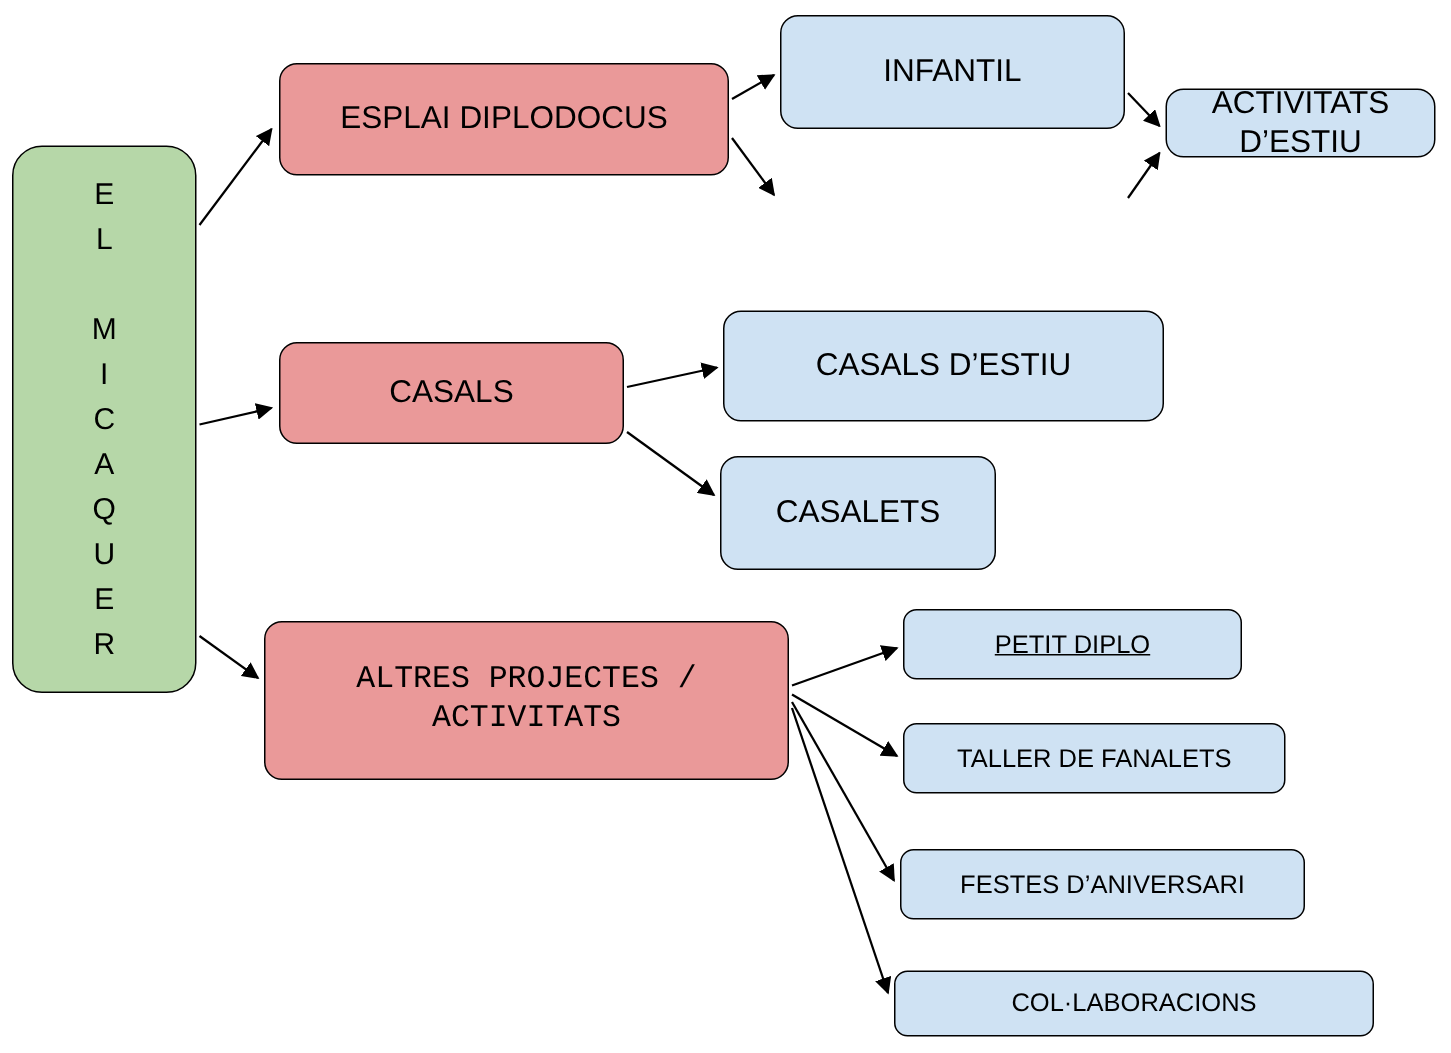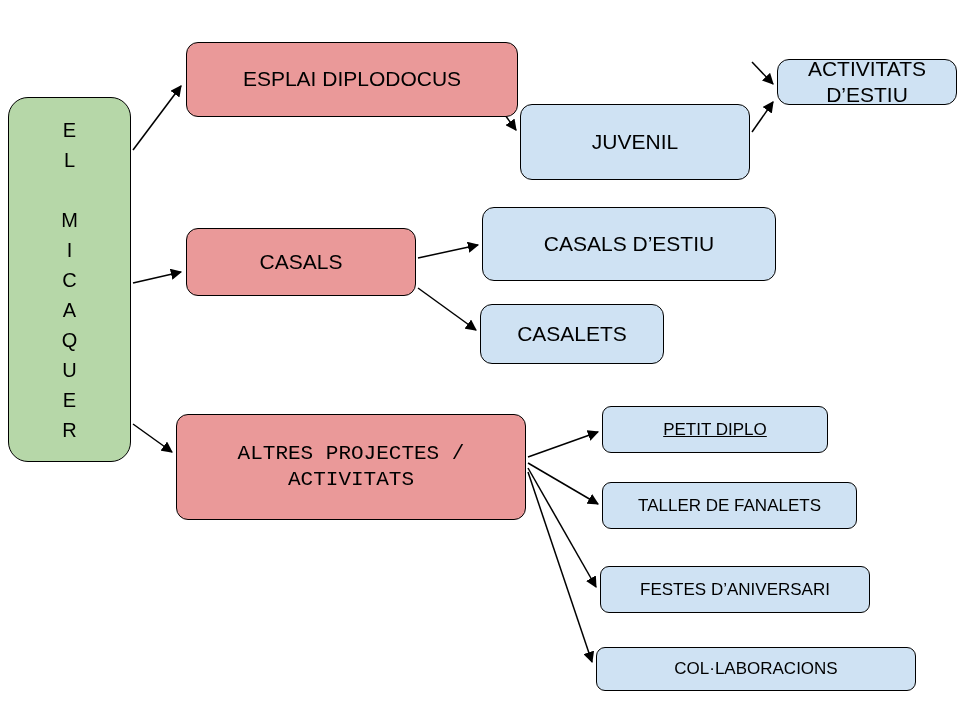--- a/index.html
+++ b/index.html
@@ -84,42 +84,42 @@
 M
 I
 C
 A
 Q
 U
 E
 R</span>
   </div>
 
-  <div class="node" style="left: 186px; top: 42px; width: 332px; height: 75px; background: rgb(234, 153, 153);">
+  <div class="node" style="left: 186px; top: 42px; width: 300px; height: 75px; background: rgb(234, 153, 153);">
     <span>ESPLAI DIPLODOCUS</span>
   </div>
 
+  <div class="node" style="left: 520px; top: 10px; width: 230px; height: 76px; background: rgb(207, 226, 243);">
+    <span>INFANTIL</span>
+  </div>
 
-  <div class="node" style="left: 520px; top: 104px; width: 230px; height: 76px; background: rgb(207, 226, 243);">
-    <span>JUVENIL</span>
-  </div>
 
   <div class="node" style="left: 777px; top: 59px; width: 180px; height: 46px; background: rgb(207, 226, 243);">
     <span>ACTIVITATS D’ESTIU</span>
   </div>
 
   <div class="node" style="left: 186px; top: 228px; width: 230px; height: 68px; background: rgb(234, 153, 153);">
     <span>CASALS</span>
   </div>
 
   <div class="node" style="left: 482px; top: 207px; width: 294px; height: 74px; background: rgb(207, 226, 243);">
     <span>CASALS D’ESTIU</span>
   </div>
 
-  <div class="node" style="left: 480px; top: 304px; width: 184px; height: 60px; background: rgb(207, 226, 243);">
+  <div class="node" style="left: 480px; top: 304px; width: 184px; height: 76px; background: rgb(207, 226, 243);">
     <span>CASALETS</span>
   </div>
 
   <div class="node" style="left: 176px; top: 414px; width: 350px; height: 106px; padding: 2px 30px; background: rgb(234, 153, 153); font-family: Liberation Mono, monospace;">
     <span>ALTRES PROJECTES / ACTIVITATS</span>
   </div>
 
   <div class="node small" style="left: 602px; top: 406px; width: 226px; height: 47px; background: rgb(207, 226, 243); text-decoration: underline;">
     <span>PETIT DIPLO</span>
   </div>

